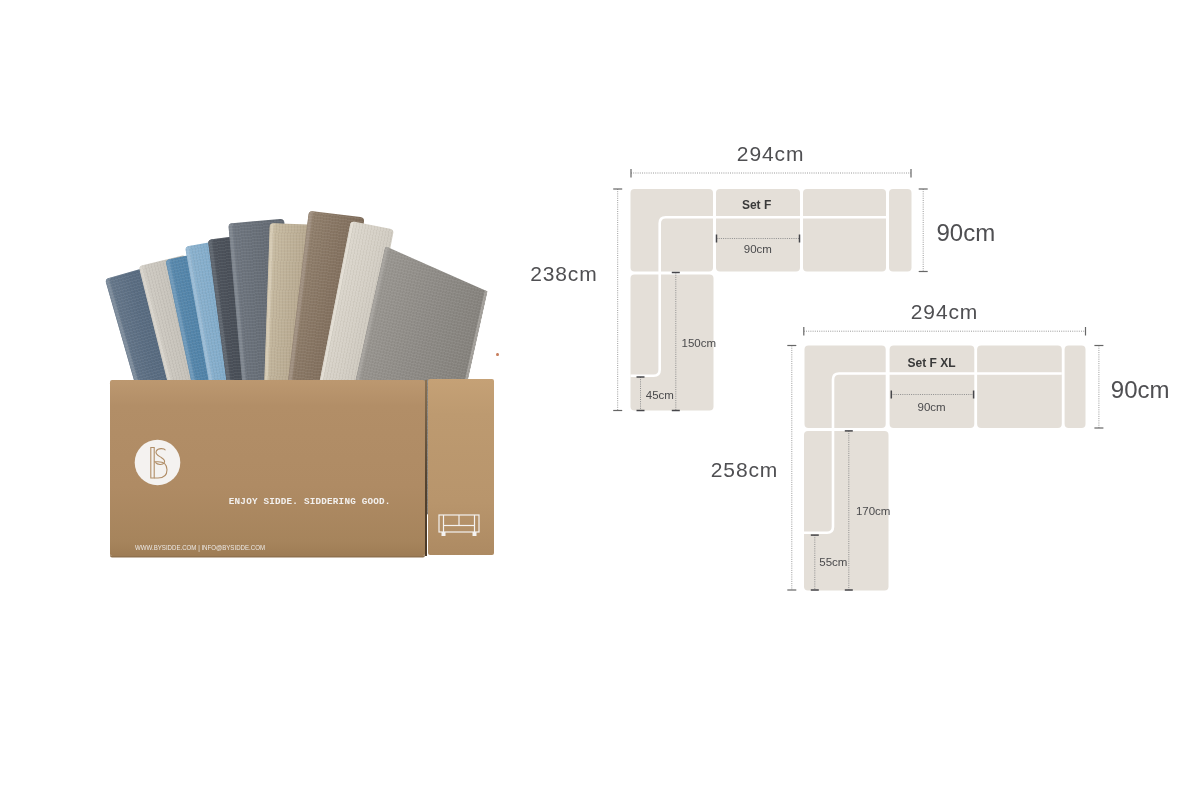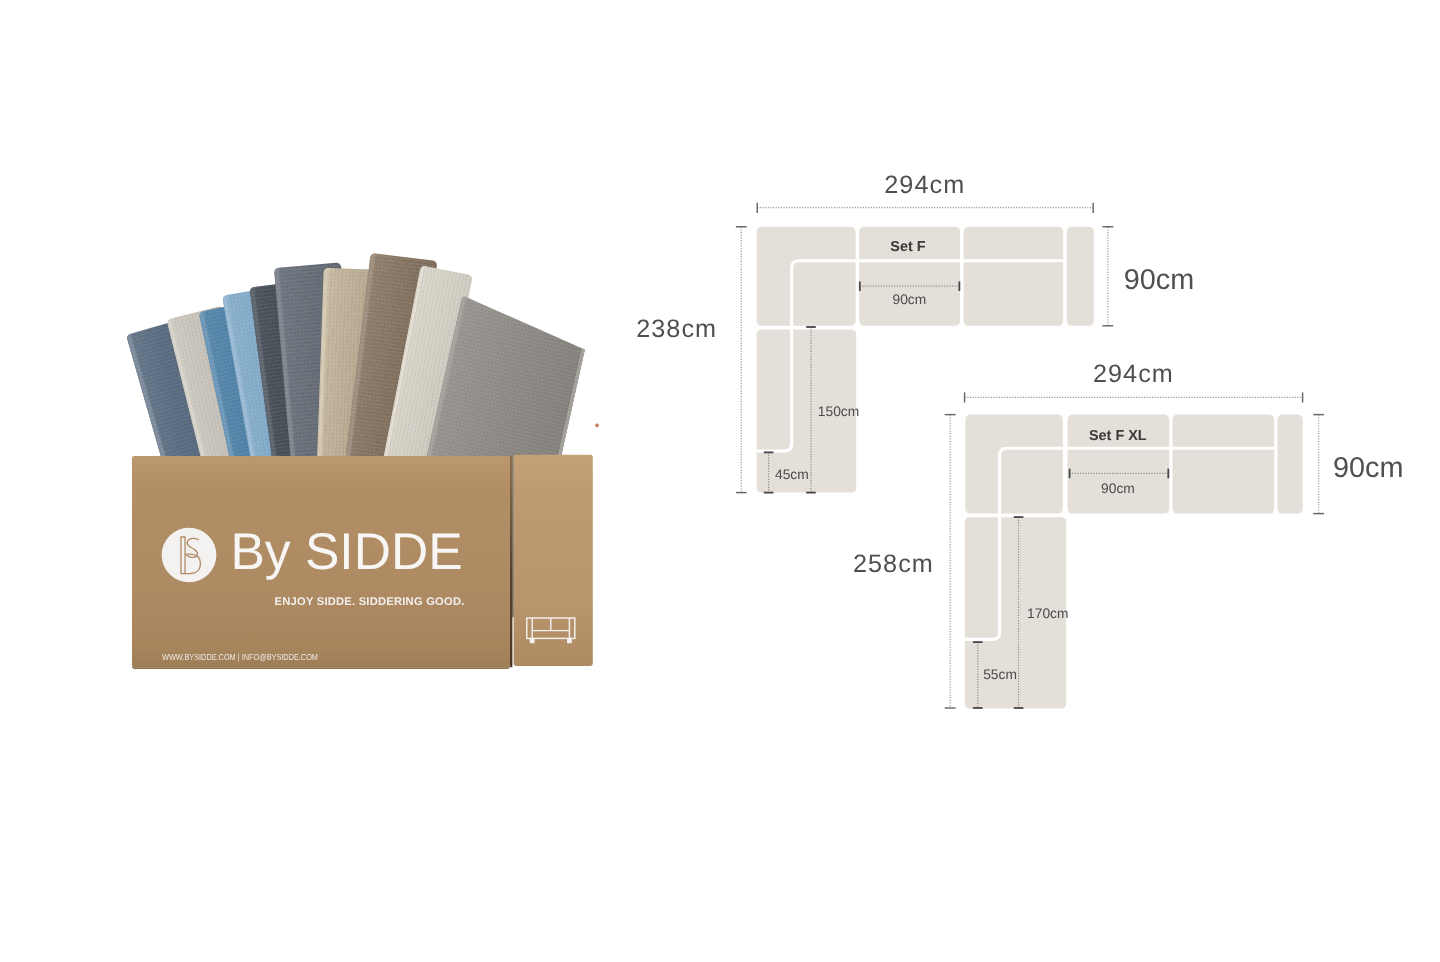--- a/index.html
+++ b/index.html
@@ -34,22 +34,21 @@
 
   <svg style="position:absolute;left:134px;top:439px;" width="47" height="47" viewBox="0 0 47 47">
     <circle cx="23.5" cy="23.5" r="22.8" fill="#f4f2f0"></circle>
     <g stroke="#b08d66" stroke-width="1.1" fill="none">
       <path d="M16.8 8.5 H 20.2 V 39 H 16.8 Z"></path>
       <path d="M31.5 11.2 C 30.2 9.2 24 8.8 22.3 12 C 20.6 15.3 24.8 17 27.2 18.4 C 29.6 19.8 31.6 21.3 30.2 23.8 C 28.7 26.4 23.4 25.9 21.4 23.4"></path>
       <path d="M20.2 22.8 H 24 C 30 22.8 33 26 33 30.8 C 33 35.6 30 39 24 39 H 20.2"></path>
     </g>
   </svg>
 
-  <div style="position:absolute;left:192px;top:436px;width:240px;color:#f7f6f4;font-size:43px;font-weight:400;letter-spacing:0px;">By SIDDE</div>
-  <div style="position:absolute;left:228.8px;top:496px;width:250px;color:#f2f0ee;font-size:9.3px;font-weight:bold;letter-spacing:0.2px;">ENJOY SIDDE. SIDDERING GOOD.</div>
+  <div style="position:absolute;left:228.8px;top:496px;width:250px;color:#f2f0ee;font-size:9.3px;font-weight:bold;letter-spacing:0.2px;font-family:Liberation Mono, monospace;">ENJOY SIDDE. SIDDERING GOOD.</div>
   <div style="position:absolute;left:135px;top:542.5px;width:200px;color:#ece9e6;font-size:7.2px;font-weight:400;letter-spacing:0px;transform:scaleX(0.85);transform-origin:0 0;">WWW.BYSIDDE.COM | INFO@BYSIDDE.COM</div>
 
   <svg style="position:absolute;left:438px;top:514px;" width="43" height="23" viewBox="0 0 43 23">
     <g stroke="#f4f2f0" stroke-width="1.2" fill="none">
       <rect x="1" y="1" width="40" height="17"></rect>
       <line x1="5.5" y1="1" x2="5.5" y2="18"></line>
       <line x1="36.5" y1="1" x2="36.5" y2="18"></line>
       <line x1="5.5" y1="11.5" x2="36.5" y2="11.5"></line>
       <line x1="21" y1="1" x2="21" y2="11.5"></line>
       <rect x="3.5" y="18" width="4" height="4" fill="#f4f2f0" stroke="none"></rect>

